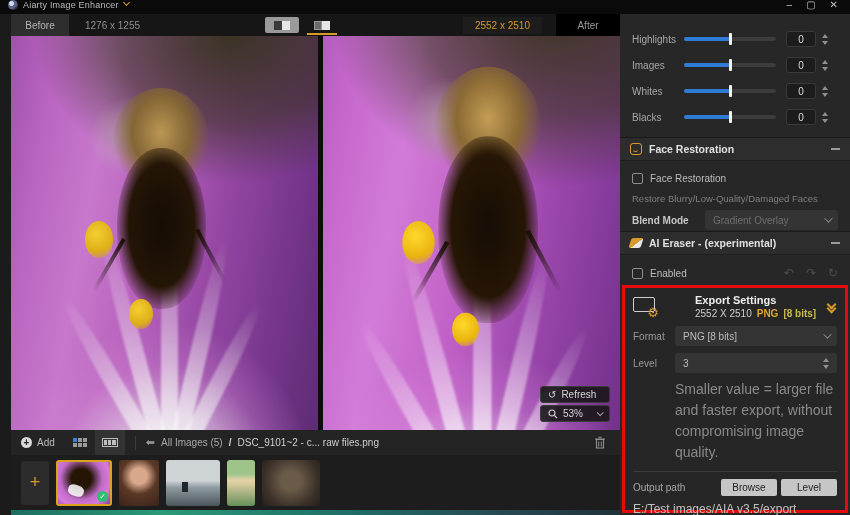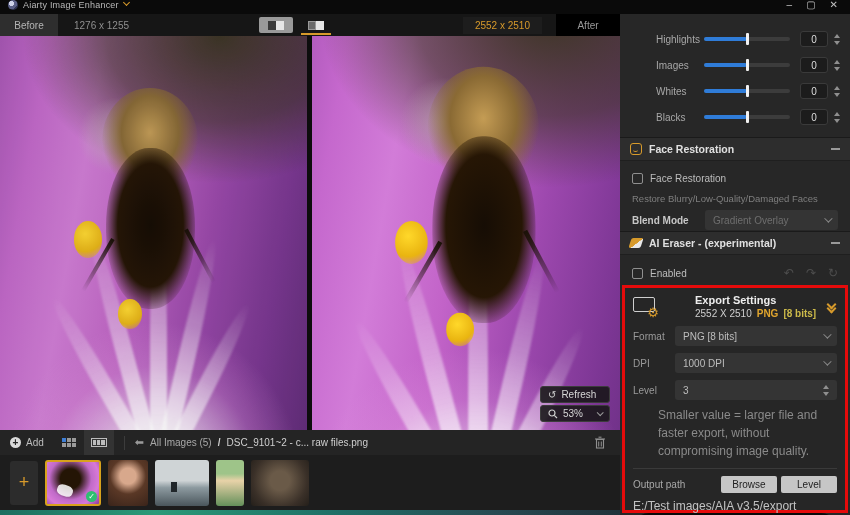--- a/index.html
+++ b/index.html
@@ -11,21 +11,21 @@
   .logo { width:10px; height:10px; border-radius:50%; background:radial-gradient(circle at 35% 35%, #cfd3e8 0 28%, #5a5f86 29% 60%, #2f3350 61%); margin:0 5px 0 2px; }
   .app-title { font-size:9px; color:#b9b9b9; letter-spacing:.2px; }
   .title-chev { margin-left:5px; width:6px; height:6px; position:relative; }
   .title-chev::after { content:""; position:absolute; left:0; top:0; width:4px; height:4px; border-right:1.5px solid #d79a2b; border-bottom:1.5px solid #d79a2b; transform:rotate(45deg); }
   .win-controls { margin-left:auto; display:flex; gap:14px; align-items:center; padding-right:6px; }
   .win-btn { color:#c0c0c0; font-size:10px; line-height:10px; cursor:default; }
 
   .content { flex:1; display:flex; min-height:0; }
 
   
-  .viewer { width:620px; display:flex; flex-direction:column; min-height:0; }
+  .viewer { width:620px; display:flex; flex-direction:column; min-height:0;padding-left:11px; }
   .viewer-header { height:22px; background:#161616; display:flex; align-items:center; flex:none; font-size:10px; }
   .before-tab { width:58px; height:22px; background:#2e2e2e; color:#b5b5b5; display:flex; align-items:center; justify-content:center; }
   .dims-before { color:#8f8f8f; margin-left:16px; }
   .toggles { margin-left:auto; margin-right:auto; display:flex; gap:6px; align-items:center; }
   .toggle-btn { width:34px; height:16px; border-radius:2px; display:flex; align-items:center; justify-content:center; position:relative; }
   .toggle-btn.sel { background:#9a9a9a; }
   .toggle-btn.underline::after { content:""; position:absolute; left:2px; right:2px; bottom:-2px; height:2px; background:#d79a2b; }
   .tg-icon { display:flex; }
   .tg-icon span { width:8px; height:9px; }
   .tg-a1 { background:#3a3a3a; } .tg-a2 { background:#e6e6e6; }
@@ -99,21 +99,21 @@
   .t-harbor { width:54px; background:linear-gradient(180deg, #cfd4d6 0 45%, #8d9aa0 60%, #4a565c 100%); }
   .t-harbor::after { content:""; position:absolute; left:30%; top:48%; width:10%; height:22%; background:#20262a; }
   .t-girl { width:28px; background:linear-gradient(180deg, #9ec489 0 30%, #e8d2a8 45%, #64905a 100%); }
   .t-group { width:58px; background:radial-gradient(circle at 50% 45%, #6a5a48 0 25%, #3a3028 70%, #241f1a 100%); }
 
   .bottom-strip { height:5px; flex:none; background:linear-gradient(90deg,#1d6e60,#2b9a78 25%,#1f6e66 55%,#274a52 80%,#20323a); }
 
   
   .sidebar { width:230px; background:#272727; display:flex; flex-direction:column; font-size:10px; color:#bdbdbd; min-height:0; }
   .sliders { height:123px; padding:12px 10px 0 12px; flex:none; }
-  .slider-row { height:26px; display:flex; align-items:center;margin-left:24px; }
+  .slider-row { height:26px; display:flex; align-items:center; }
   .sl-label { width:52px; color:#a8a8a8; }
   .sl-track { position:relative; width:92px; height:4px; border-radius:2px; background:#3c3c3c; }
   .sl-fill { position:absolute; left:0; top:0; bottom:0; width:50%; border-radius:2px; background:#2f7cd8; }
   .sl-thumb { position:absolute; left:calc(50% - 1.5px); top:-4px; width:3px; height:12px; background:#f2f2f2; border-radius:1px; }
   .sl-value { margin-left:10px; width:30px; height:16px; background:#1c1c1c; border:1px solid #3a3a3a; border-radius:3px; color:#dcdcdc; display:flex; align-items:center; justify-content:center; }
   .stepper { margin-left:6px; display:flex; flex-direction:column; gap:3px; align-items:center; }
   .tri-up { width:0; height:0; border-left:3px solid transparent; border-right:3px solid transparent; border-bottom:4px solid #8f8f8f; }
   .tri-dn { width:0; height:0; border-left:3px solid transparent; border-right:3px solid transparent; border-top:4px solid #8f8f8f; }
 
   .section-header { height:24px; background:#2d2d2d; border-top:1px solid #1a1a1a; border-bottom:1px solid #1f1f1f;
@@ -146,21 +146,21 @@
   .export-titles { display:flex; flex-direction:column; gap:2px; margin-left:26px; }
   .export-title { font-weight:bold; color:#ededed; font-size:11px; }
   .export-sub { display:flex; gap:5px; font-size:10px; }
   .sub-dims { color:#cfcfcf; } .sub-png { color:#e0a52e; font-weight:bold; } .sub-bits { color:#cdbb4a; font-weight:bold; }
   .dbl-chev { margin-left:auto; display:flex; flex-direction:column; gap:1px; padding-right:2px; }
   .dbl-chev i { width:7px; height:7px; border-right:2px solid #d79a2b; border-bottom:2px solid #d79a2b; transform:rotate(45deg); }
   .dbl-chev i:last-child { margin-top:-4px; }
 
   .ex-row { display:flex; align-items:center; margin-top:7px; flex:none; }
   .ex-label { width:42px; color:#9a9a9a; }
-  .ex-note { color:#8a8a8a; font-size:12px; margin:6px 0 0 25px; line-height:1.5; width:168px; }
+  .ex-note { color:#8a8a8a; font-size:14px; margin:6px 0 0 42px; line-height:1.5; width:168px; }
   .ex-divider { height:1px; background:#3a3a3a; margin:8px 0 0 0; flex:none; }
   .out-row { display:flex; align-items:center; margin-top:7px; flex:none; }
   .out-label { color:#a8a8a8; flex:1; }
   .gray-btn { width:56px; height:17px; background:#c6c6c6; color:#1e1e1e; border-radius:2px; display:flex; align-items:center; justify-content:center; font-size:10px; margin-left:4px; }
   .out-path { color:#c2c2c2; margin-top:6px; font-size:12px; flex:none; }
   .export-btns { margin-top:auto; background:#0a0a0a; border-radius:16px; padding:4px; display:flex; gap:3px; flex:none; }
   .btn-single { flex:1.08; height:28px; border-radius:14px 3px 3px 14px; clip-path:polygon(0 0,100% 0,calc(100% - 9px) 100%,0 100%);
     background:linear-gradient(180deg,#2387ee,#1460d6); color:#fff; font-weight:bold; font-size:12px; display:flex; align-items:center; justify-content:center; }
   .btn-batch { flex:1; height:28px; border-radius:3px 14px 14px 3px; clip-path:polygon(9px 0,100% 0,100% 100%,0 100%);
     background:linear-gradient(100deg,#7a3bf0,#2a6df0); color:#fff; font-weight:bold; font-size:12px; display:flex; align-items:center; justify-content:center; }
@@ -427,27 +427,20 @@
         </div>
 
         <div class="ex-row">
           <span class="ex-label">Format</span>
           <div class="select">
             <span>PNG  [8 bits]</span>
             <span class="chev"></span>
           </div>
         </div>
         <div class="ex-row">
-          <span class="ex-label">DPI</span>
-          <div class="select">
-            <span>1000 DPI</span>
-            <span class="chev"></span>
-          </div>
-        </div>
-        <div class="ex-row">
           <span class="ex-label">Level</span>
           <div class="select">
             <span>3</span>
             <span class="stepper" style="margin-left:auto">
                 <i class="tri-up"></i>
                 <i class="tri-dn"></i>
               </span>
           </div>
         </div>
         <div class="ex-note">Smaller value = larger file and faster export, without compromising image quality.</div>

